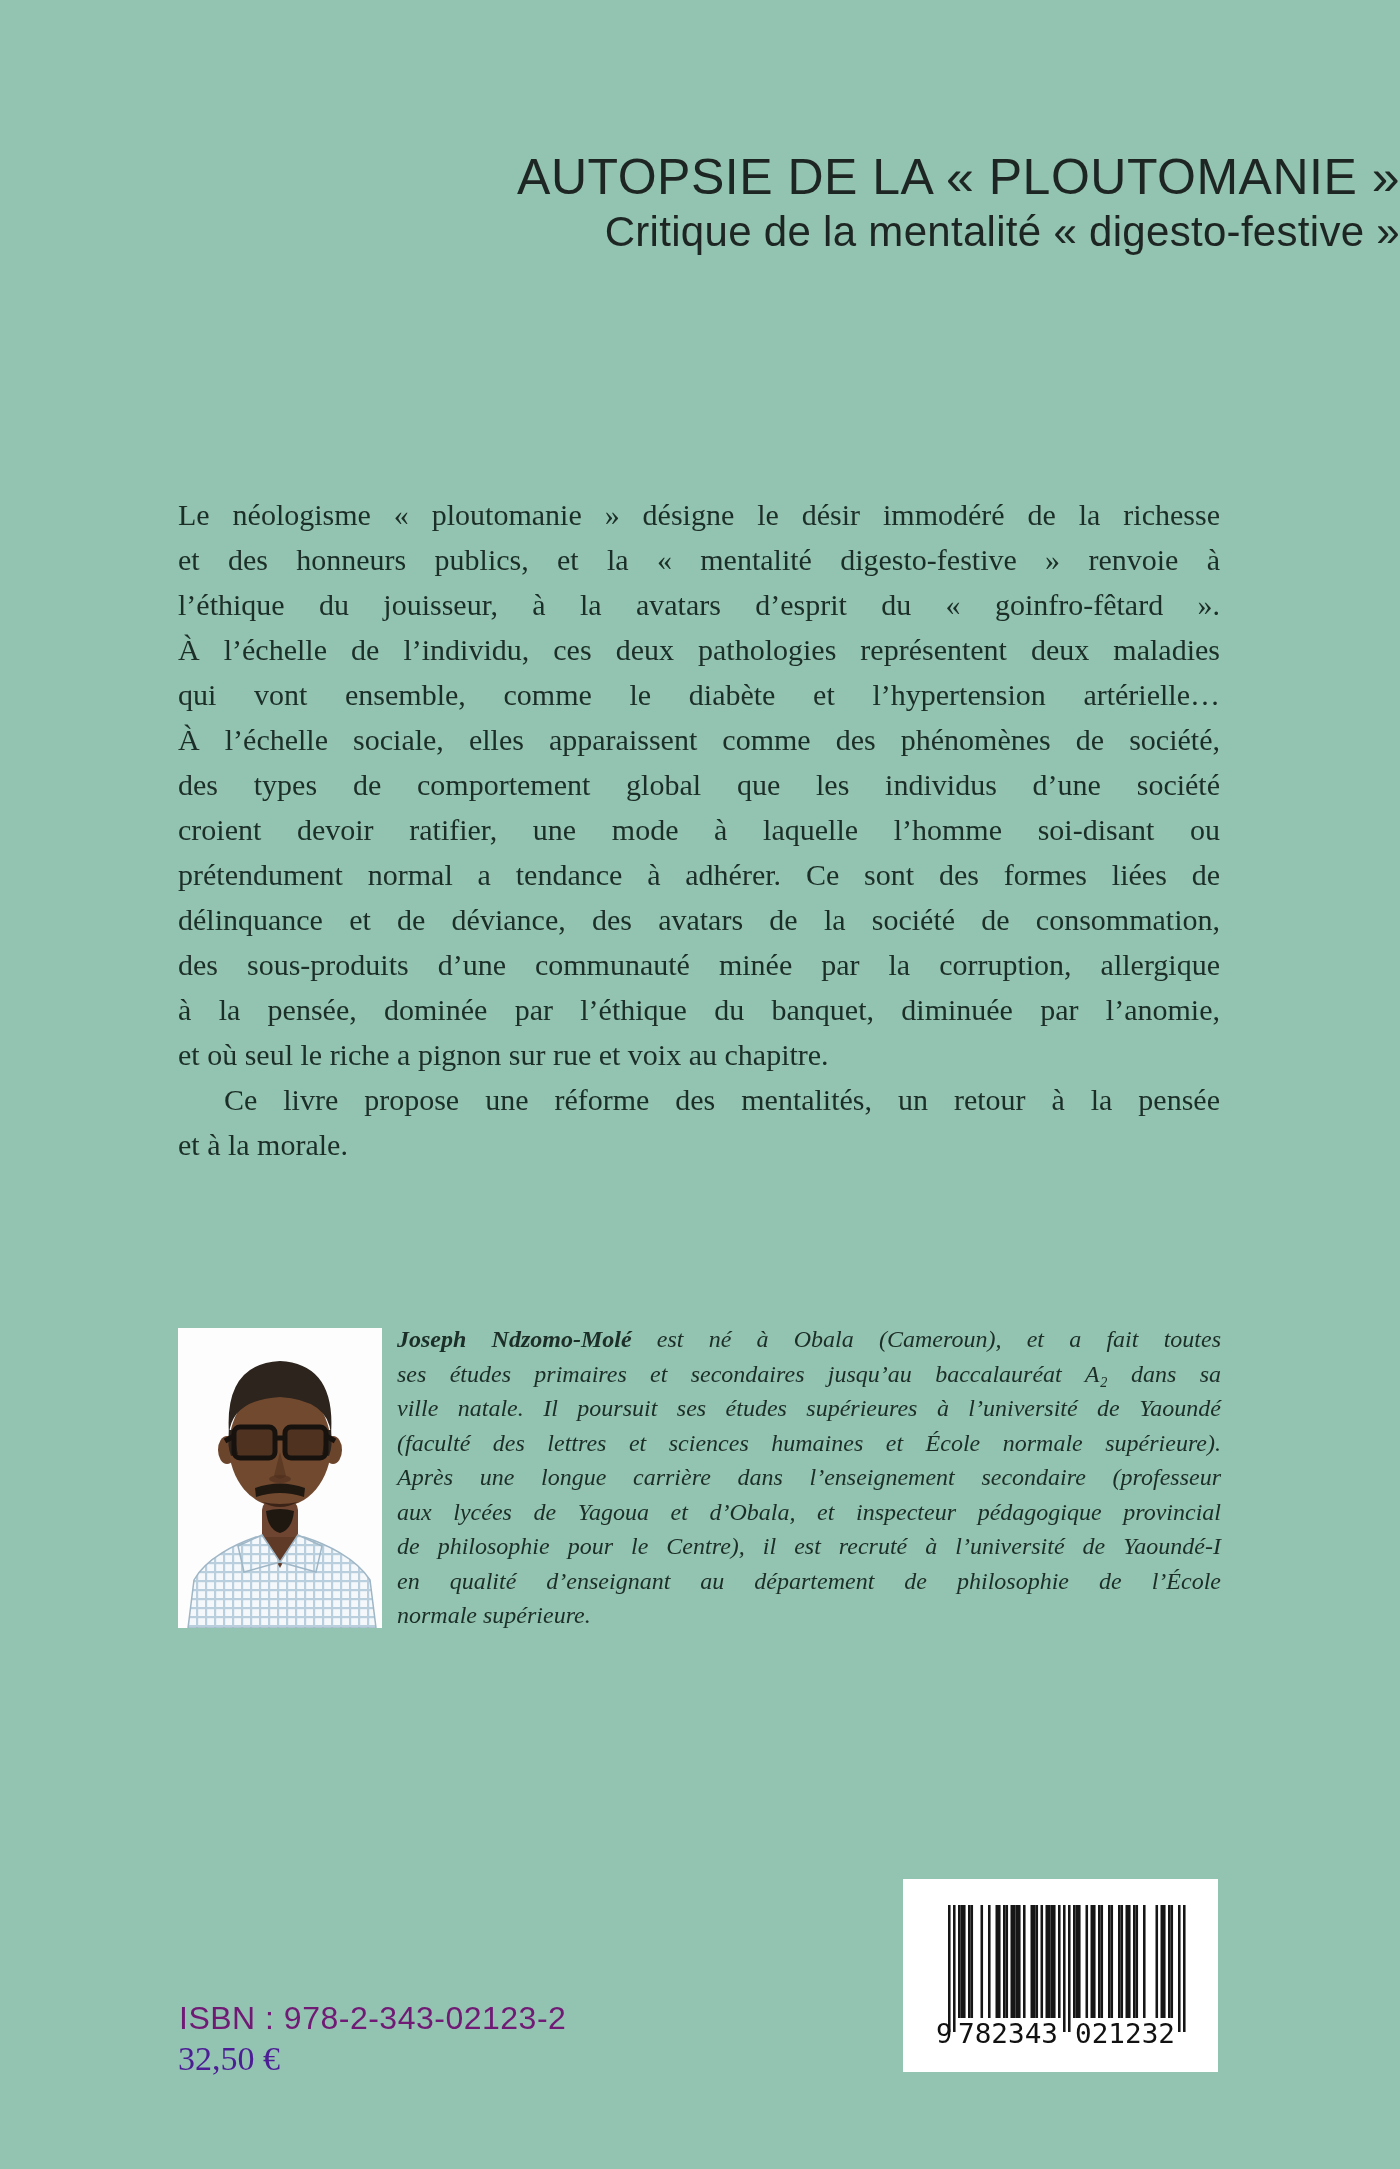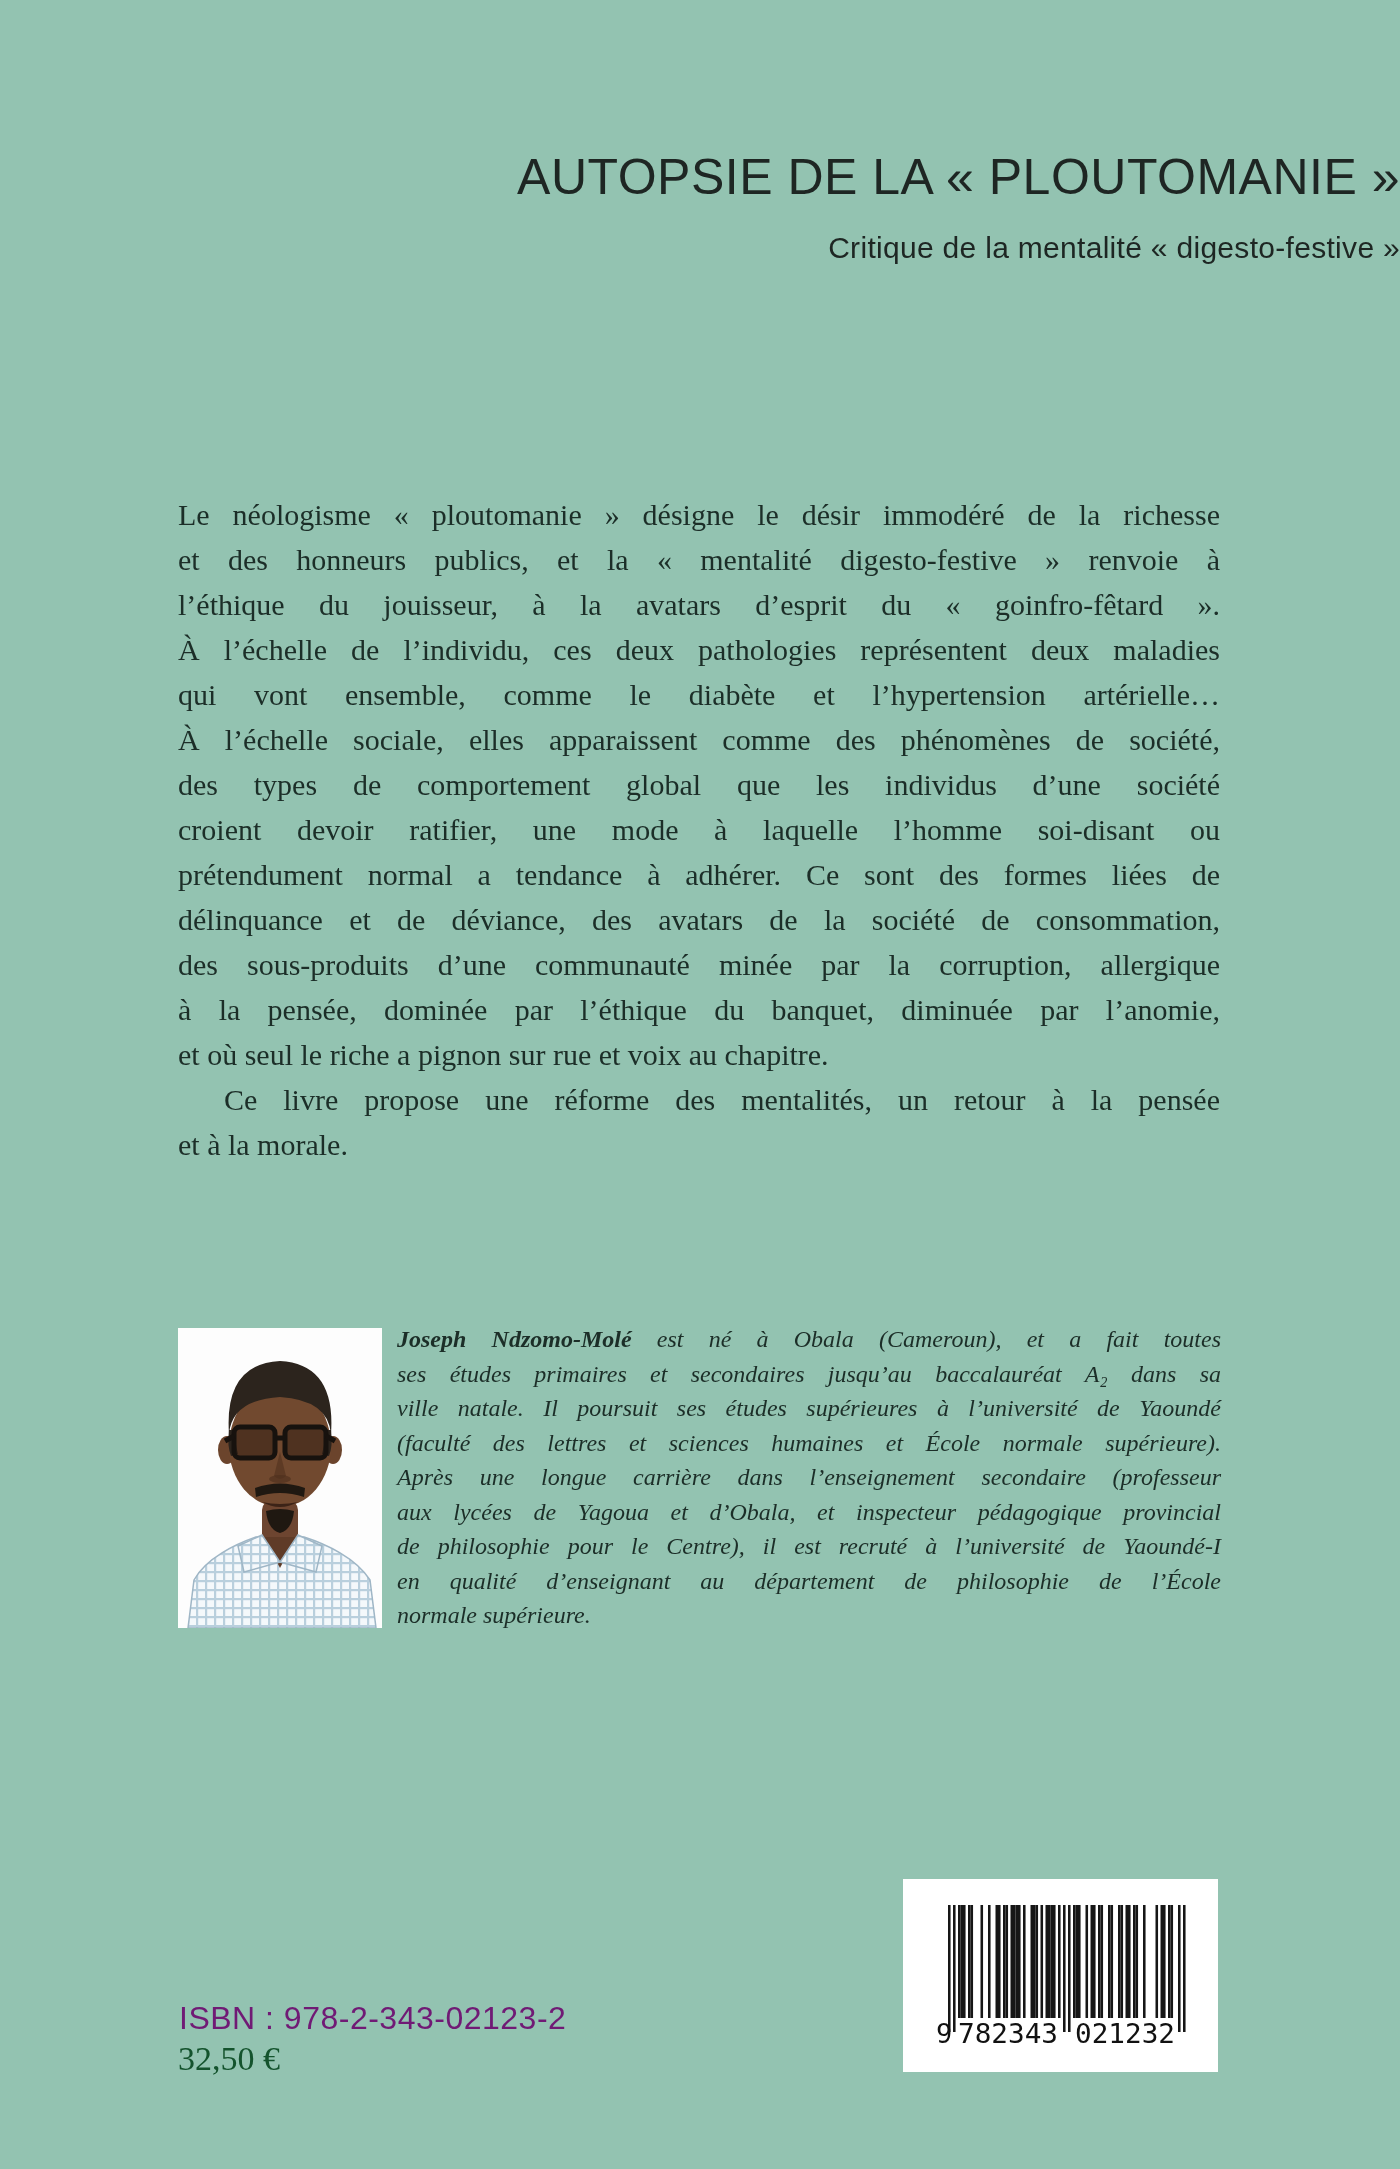--- a/index.html
+++ b/index.html
@@ -16,22 +16,21 @@
   .header{
     position:absolute;top:146px;left:0;width:100%;
     text-align:right;
     font-family:"Liberation Sans", sans-serif;
     color:#1e2623;
   }
   .title-line{
     font-size:50px;line-height:62px;font-weight:normal;letter-spacing:.5px;
   }
   .subtitle{
-    margin-top:16px;
-    font-size:30px;line-height:48px;font-weight:normal;letter-spacing:.3px;padding-left:24px;
+    font-size:42px;line-height:48px;font-weight:normal;letter-spacing:.3px;padding-left:24px;
   }
   
   .blurb{
     position:absolute;left:178px;top:492px;width:1042px;
     font-size:30px;line-height:45px;
   }
   .b-line{
     text-align:justify;text-align-last:justify;
     height:45px;overflow:visible;
   }
@@ -49,21 +48,21 @@
   .bio .b-line{height:34.5px;}
   .bio-name{font-weight:bold;}
   
   .isbn{
     position:absolute;left:179px;top:2000px;
     font-family:"Liberation Sans", sans-serif;
     font-size:32px;line-height:36px;color:#701a75;letter-spacing:.5px;
   }
   .price{
     position:absolute;left:178px;top:2040px;
-    font-size:34px;line-height:38px;color:#14532d;
+    font-size:34px;line-height:38px;color:#4c1d95;
   }
   .barcode-panel{
     position:absolute;left:903px;top:1879px;width:315px;height:193px;
     background:#ffffff;
   }
   .barcode-svg{position:absolute;left:33px;top:24px;}
   .barcode-svg rect{fill:#161616;}
   .barcode-svg text{
     font-family:"DejaVu Sans Mono", monospace;
     font-size:27px;fill:#111111;

